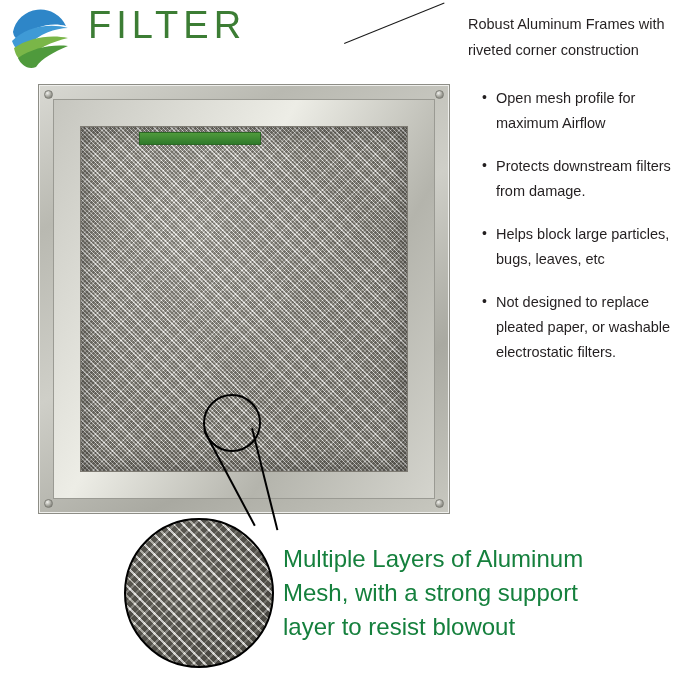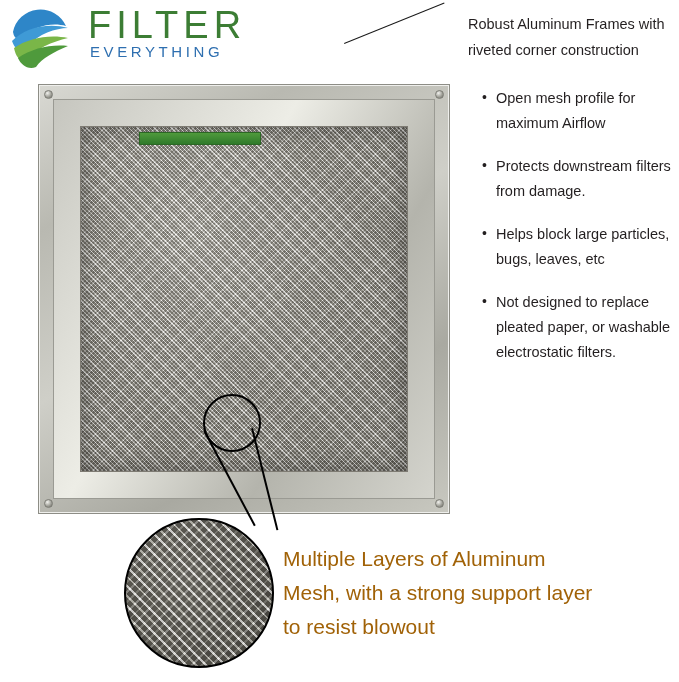--- a/index.html
+++ b/index.html
@@ -209,42 +209,41 @@
     left: 0;
     top: -1px;
     font-size: 14px;
     color: #231f20;
   }
   #mesh-caption {
     position: absolute;
     left: 283px;
     top: 542px;
     width: 310px;
-    font-size: 21px;
+    font-size: 24px;
     line-height: 34px;
-    color: #a16207;
+    color: #15803d;
   }
 </style>
 </head>
 <body>
 
 <div id="logo-block">
   <div id="logo-mark">
     <svg viewBox="0 0 64 64" width="64" height="64" aria-hidden="true">
       <path d="M32 4 A28 28 0 0 1 60 32 A28 28 0 0 1 32 60 A28 28 0 0 1 4 32 A28 28 0 0 1 32 4 Z" fill="#ffffff"></path>
       <path d="M5 24 A28 28 0 0 1 58 18 C44 14 26 18 12 30 C9 32 6 30 5 24 Z" fill="#2e86c8"></path>
       <path d="M4 33 C16 20 40 14 60 20 C48 20 30 26 20 38 C14 45 8 44 4 33 Z" fill="#3f9ad6"></path>
       <path d="M6 40 C20 30 42 26 60 30 C44 34 28 40 20 52 C14 56 8 50 6 40 Z" fill="#7ab648"></path>
       <path d="M10 50 C24 40 44 36 60 38 C46 44 34 50 28 59 C20 62 13 57 10 50 Z" fill="#4f9a3c"></path>
       <circle cx="32" cy="32" r="28" fill="none" stroke="#ffffff" stroke-width="0"></circle>
     </svg>
   </div>
   <div id="logo-text">
     <div class="logo-word-1">FILTER</div>
-    <div class="logo-word-2">EVERYTHING</div>
   </div>
 </div>
 
 <div id="filter-photo">
   <div id="filter-frame-outer">
     <div class="rivet tl"></div>
     <div class="rivet tr"></div>
     <div class="rivet bl"></div>
     <div class="rivet br"></div>
     <div id="filter-frame-inner-bevel">

